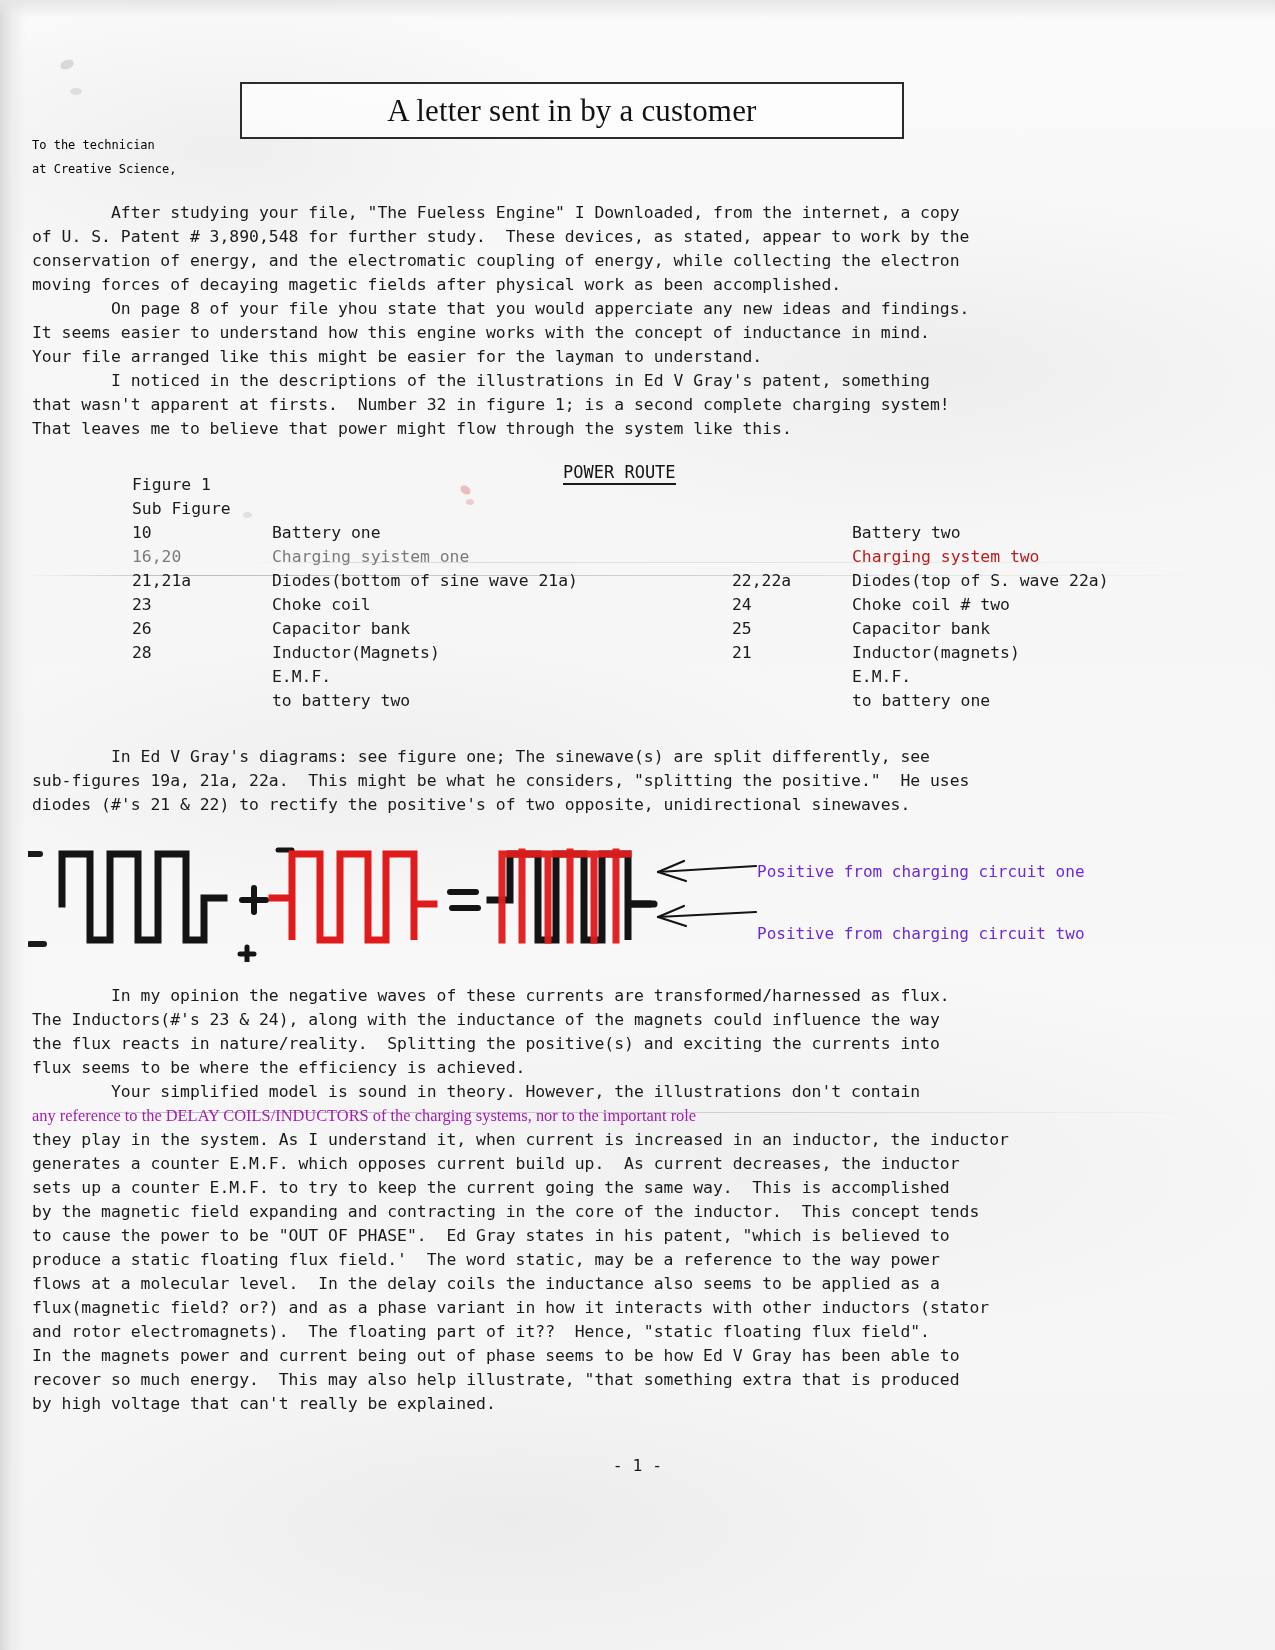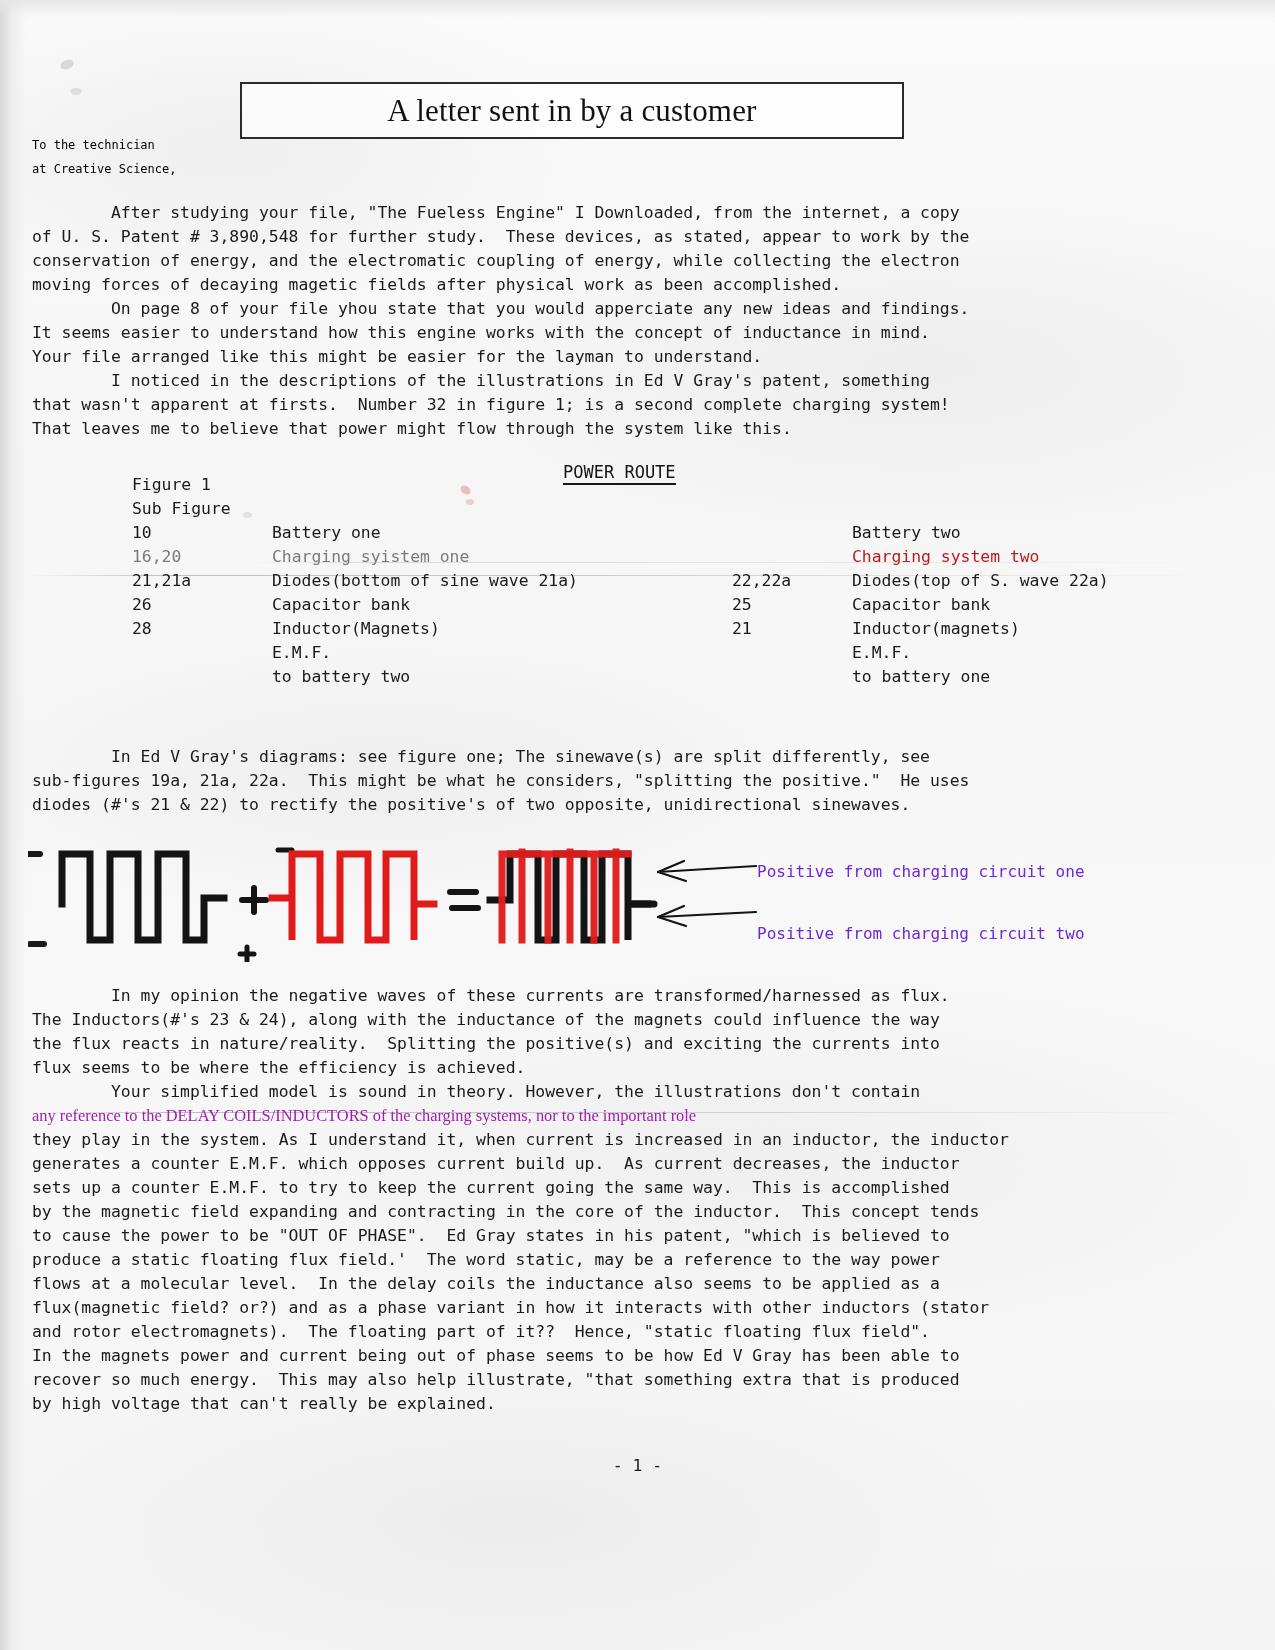--- a/index.html
+++ b/index.html
@@ -236,20 +236,26 @@
             <td class="c-num1" style="color: rgb(122, 122, 122);">16,20</td>
             <td class="c-name1" style="color: rgb(122, 122, 122);">Charging syistem one</td>
             <td class="c-num2" style="color: rgb(122, 122, 122);"></td>
             <td class="c-name2" style="color: #b91c1c;">Charging system two</td>
           </tr>
           <tr>
             <td class="c-num1">21,21a</td>
             <td class="c-name1">Diodes(bottom of sine wave 21a)</td>
             <td class="c-num2">22,22a</td>
             <td class="c-name2">Diodes(top of S. wave 22a)</td>
+          </tr>
+          <tr>
+            <td class="c-num1">23</td>
+            <td class="c-name1">Choke coil</td>
+            <td class="c-num2">24</td>
+            <td class="c-name2">Choke coil # two</td>
           </tr>
           <tr>
             <td class="c-num1">26</td>
             <td class="c-name1">Capacitor bank</td>
             <td class="c-num2">25</td>
             <td class="c-name2">Capacitor bank</td>
           </tr>
           <tr>
             <td class="c-num1">28</td>
             <td class="c-name1">Inductor(Magnets)</td>

